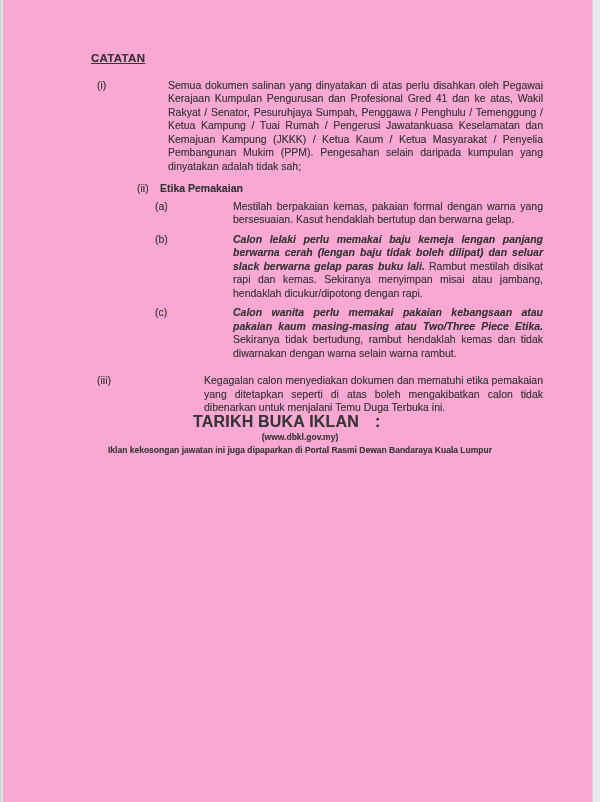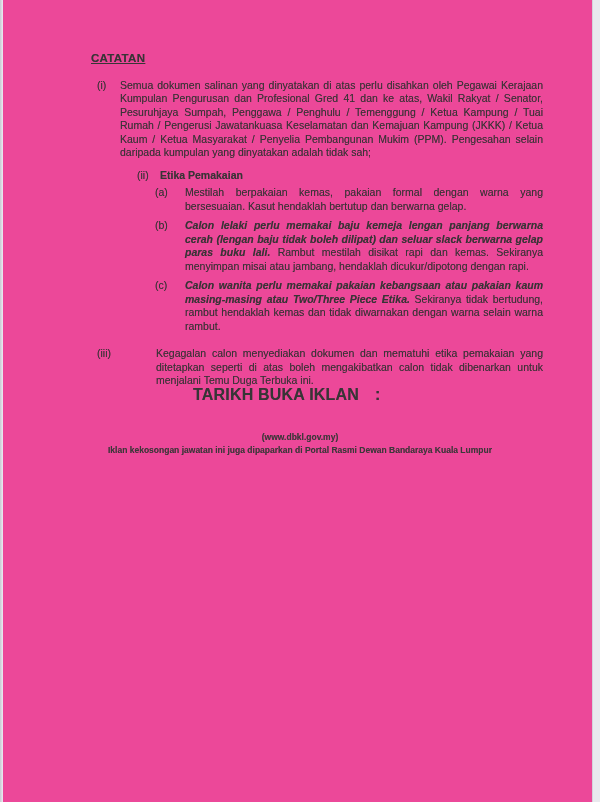--- a/index.html
+++ b/index.html
@@ -4,21 +4,21 @@
 <style>
   * { margin:0; padding:0; box-sizing:border-box; }
   html,body { width:600px; height:802px; }
   body {
     font-family:"Liberation Sans", sans-serif;
     background:#ffffff;
     position:relative;
     overflow:hidden;
     color:#363636;
   }
-  .page { position:absolute; inset:0; background:#ec4899; }
+  .page { position:absolute; inset:0; background:#f9a8d4; }
   .edge-l {
     position:absolute; left:0; top:0; width:3px; height:100%;
     background:linear-gradient(to right,#c9c9d2,#ececf1);
   }
   .edge-r {
     position:absolute; right:0; top:0; width:8px; height:100%;
     background:#e9e9ee; border-left:1px solid #d4d4dc;
   }
   .content {
     position:absolute; left:91px; top:52px; width:452px;
@@ -28,21 +28,21 @@
   .catatan {
     font-size:11.5px; font-weight:700; text-decoration:underline;
     letter-spacing:.3px; margin-bottom:13px;
   }
   .row { display:flex; align-items:flex-start; }
   .row .lbl { flex:none; }
   .lbl.l1 { width:29px; padding-left:6px; }
   .lbl.l2 { width:30px; }
   .row.lvl2 { margin-left:64px; }
   .txt { flex:1; }
-  .just .txt { text-align:justify; }
+  .just .txt { text-align:justify;margin-left:48px; }
   .bold { font-weight:700; }
   .b { font-weight:700;font-style:italic; }
   .bi { font-weight:700; font-style:italic; }
   .mt-ii  { margin-top:9px;margin-left:40px; }
   .mt-a   { margin-top:4px; }
   .mt-b   { margin-top:6px; }
   .mt-c   { margin-top:6px; }
   .mt-iii { margin-top:14px;gap:36px; }
   .tarikh {
     margin-top:0; margin-left:102px;

